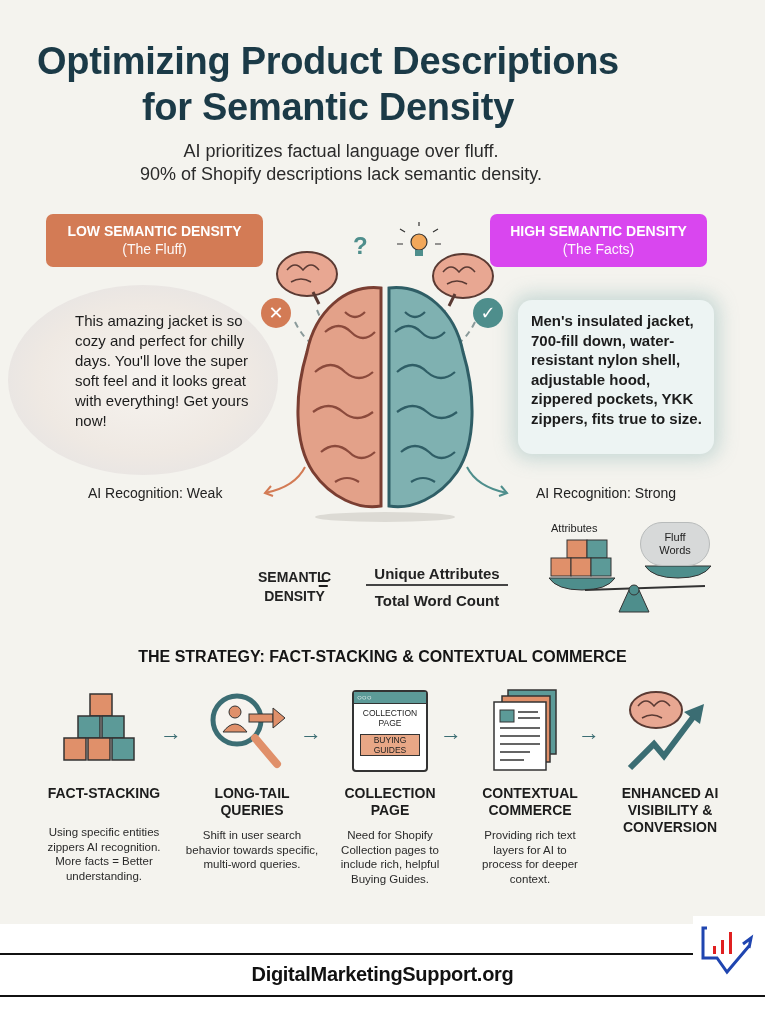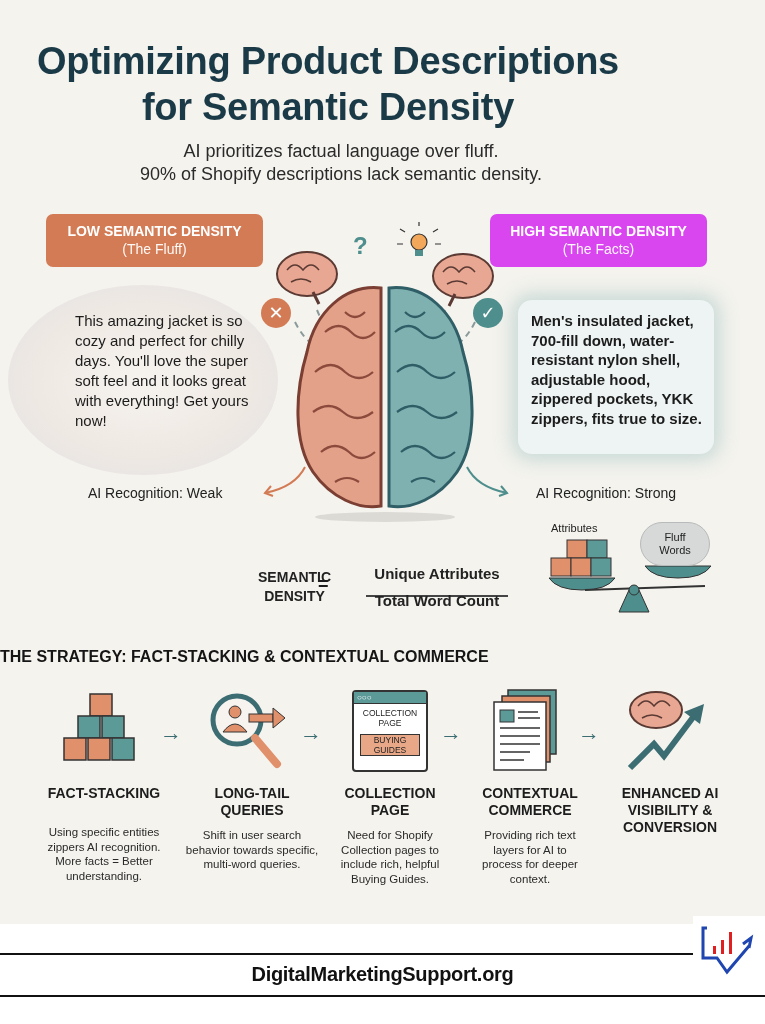--- a/index.html
+++ b/index.html
@@ -18,25 +18,25 @@
   .fluff-text { left: 75px; top: 311px; width: 200px; font-size: 15px; line-height: 20px; color: #1c1c1c; }
   .facts-box { left: 518px; top: 300px; width: 196px; height: 154px; border-radius: 14px; background: #edf4f3; box-shadow: 0 0 18px 6px rgba(120,170,168,.35); }
   .facts-text { left: 531px; top: 311px; width: 185px; font-size: 15px; line-height: 19.5px; font-weight: 700; color: #1c1c1c; }
   .recog { top: 485px; font-size: 14px; color: #222; }
   .recog b { font-weight: 400; }
   .x-icon, .check-icon { width: 30px; height: 30px; border-radius: 50%; color: #fff; text-align: center; line-height: 30px; font-weight: 700; font-size: 18px; }
   .x-icon { left: 261px; top: 298px; background: #d37b55; }
   .check-icon { left: 473px; top: 298px; background: #4e8e8c; }
   .f-left { left: 258px; top: 568px; text-align: center; font-weight: 700; font-size: 14px; line-height: 19px; color: #222; }
   .f-eq { left: 318px; top: 574px; font-size: 18px; font-weight: 700; }
-  .f-num { left: 366px; top: 565px; width: 142px; text-align: center; font-size: 15px; font-weight: 700; color: #222; padding-bottom: 13px; border-bottom: 2px solid #444; }
+  .f-num { left: 366px; top: 565px; width: 142px; text-align: center; font-size: 15px; font-weight: 700; color: #222; padding-bottom: 2px; border-bottom: 2px solid #444; }
   .f-den { left: 366px; top: 592px; width: 142px; text-align: center; font-size: 15px; font-weight: 700; color: #222; }
   .attr-label { left: 551px; top: 522px; font-size: 11px; color: #222; }
   .fluff-cloud { left: 640px; top: 522px; width: 70px; height: 44px; background: #d7d9d9; border-radius: 22px; text-align: center; font-size: 11px; line-height: 13px; padding-top: 8px; color: #222; border: 1px solid #b8bbbb; }
-  .strategy-title { left: 0; width: 765px; top: 648px; text-align: left; font-weight: 700; font-size: 16px; color: #151515; }
+  .strategy-title { left: 0; width: 765px; top: 648px; text-align: center; font-weight: 700; font-size: 16px; color: #151515; }
   .step { top: 785px; width: 140px; text-align: center; }
   .step .h { font-weight: 700; font-size: 14px; line-height: 17px; color: #1c1c1c; }
   .step .d { margin-top: 9px; font-size: 11.5px; line-height: 14.5px; color: #2a2a2a; }
   .arrow { top: 720px; font-size: 22px; color: #3b6d73; }
   .footer { left: 0; top: 924px; width: 765px; height: 100px; background: #fff; }
   .rule { left: 0; width: 765px; height: 2px; background: #111; }
   .footer-text { left: 0; width: 765px; top: 963px; text-align: center; font-weight: 700; font-size: 20px; color: #111; letter-spacing: -0.3px; }
   .logo { left: 693px; top: 916px; width: 72px; height: 60px; background: #fff; }
 </style>
 </head>

